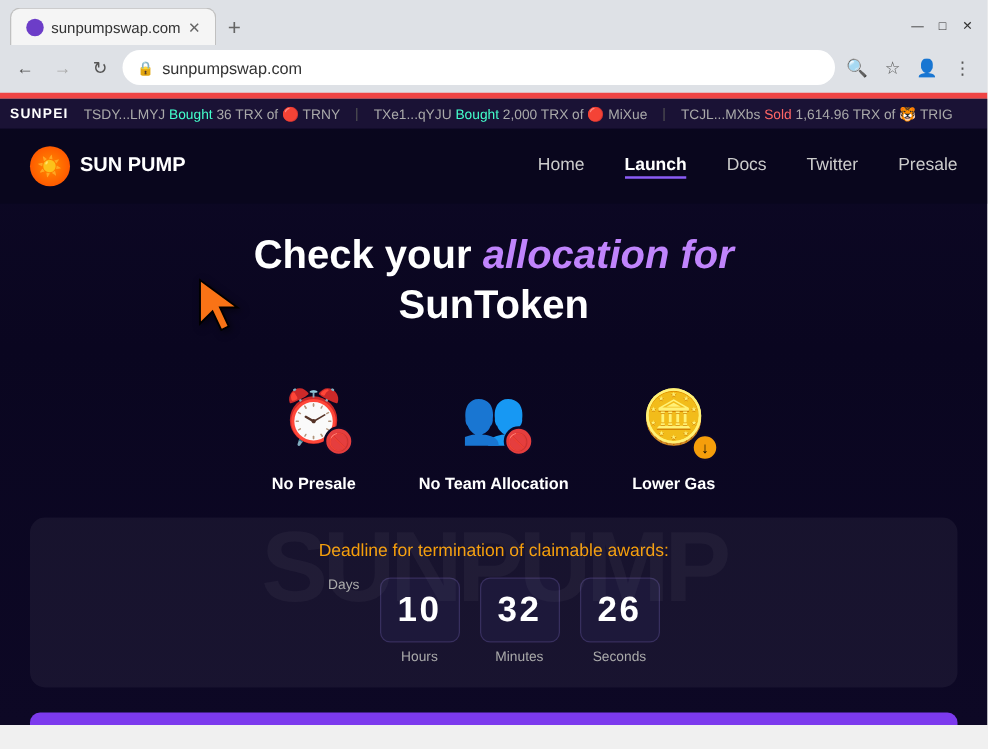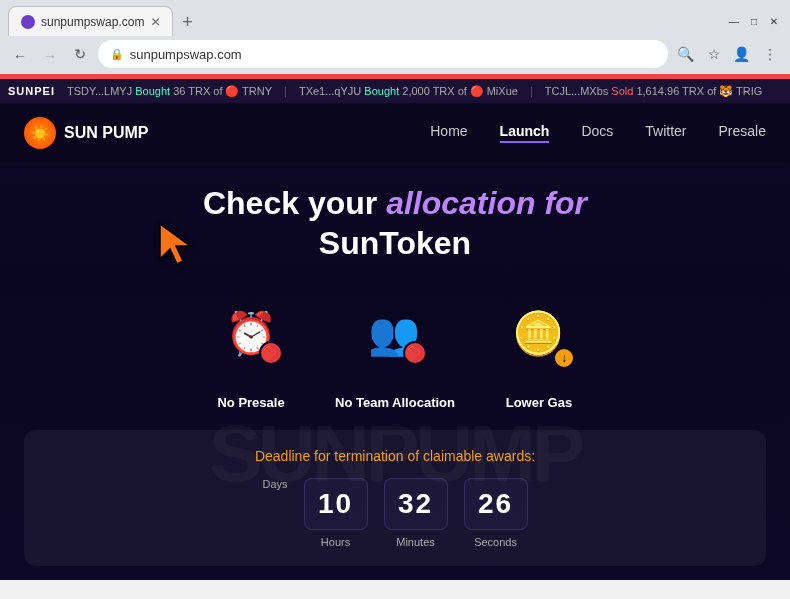--- a/index.html
+++ b/index.html
@@ -236,21 +236,20 @@
       display: flex;
       align-items: center;
       justify-content: center;
       position: relative;
     }
     .feature-label {
       color: white;
       font-size: 13px;
       font-weight: bold;
       text-align: left;
-      margin-top: 16px;
     }
 
     
     .countdown-box {
       background: rgba(255,255,255,0.05);
       border-radius: 12px;
       margin: 8px 24px;
       padding: 18px 24px;
       text-align: center;
     }

